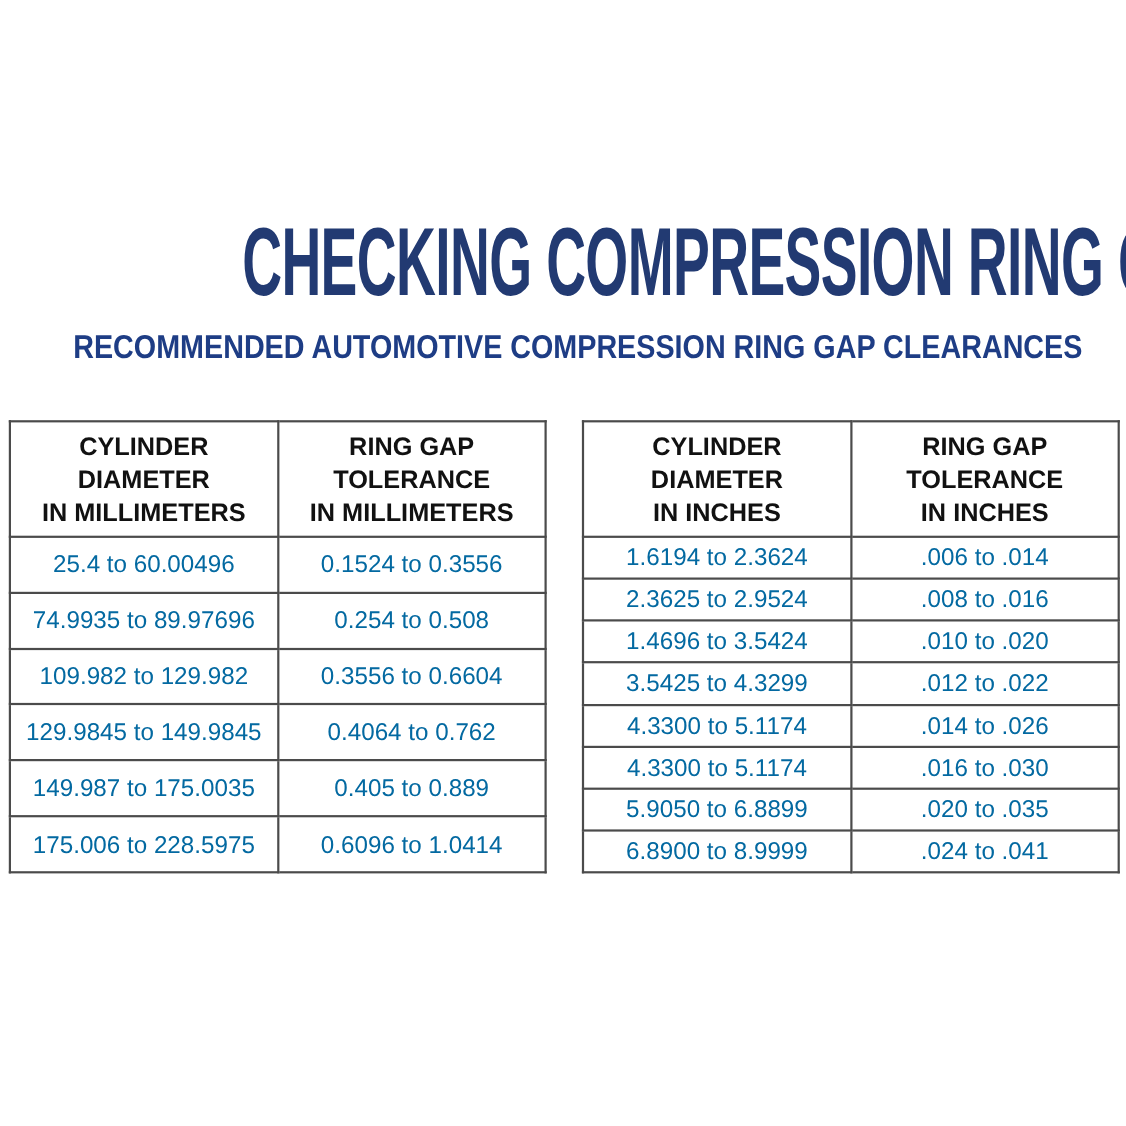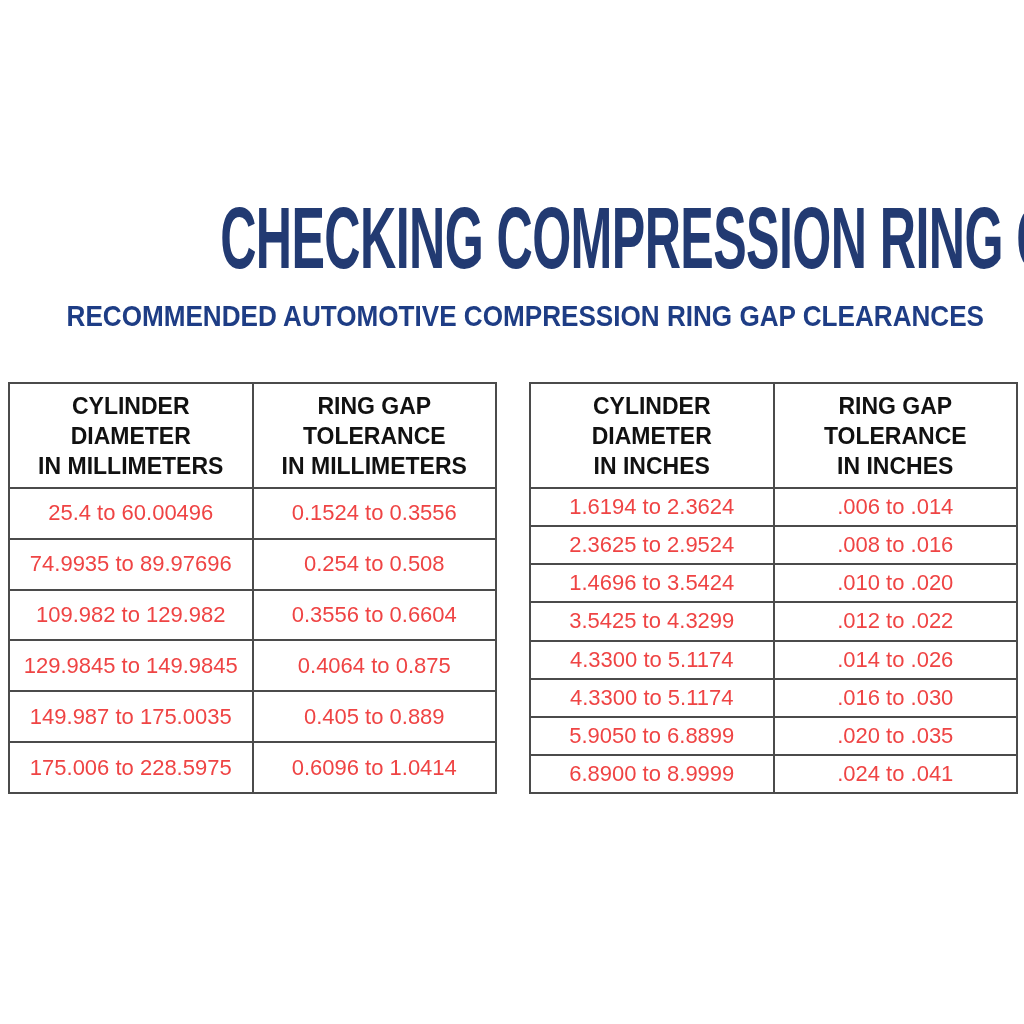--- a/index.html
+++ b/index.html
@@ -69,21 +69,21 @@
   .gap-table th {
     font-size: 23px;
     font-weight: bold;
     line-height: 30px;
     white-space: pre-line;
     color: #111111;
   }
   .gap-table td {
     font-size: 22px;
     font-weight: normal;
-    color: #ef4444;
+    color: #0369a1;
   }
 </style>
 </head>
 <body>
 
 <div class="page">
 
   <h1 class="title">CHECKING COMPRESSION RING GAPS</h1>
   <h2 class="subtitle">RECOMMENDED AUTOMOTIVE COMPRESSION RING GAP CLEARANCES</h2>
 
@@ -106,21 +106,21 @@
       <tr>
         <td>74.9935 to 89.97696</td>
         <td>0.254 to 0.508</td>
       </tr>
       <tr>
         <td>109.982 to 129.982</td>
         <td>0.3556 to 0.6604</td>
       </tr>
       <tr>
         <td>129.9845 to 149.9845</td>
-        <td>0.4064 to 0.875</td>
+        <td>0.4064 to 0.762</td>
       </tr>
       <tr>
         <td>149.987 to 175.0035</td>
         <td>0.405 to 0.889</td>
       </tr>
       <tr>
         <td>175.006 to 228.5975</td>
         <td>0.6096 to 1.0414</td>
       </tr>
     </tbody>

